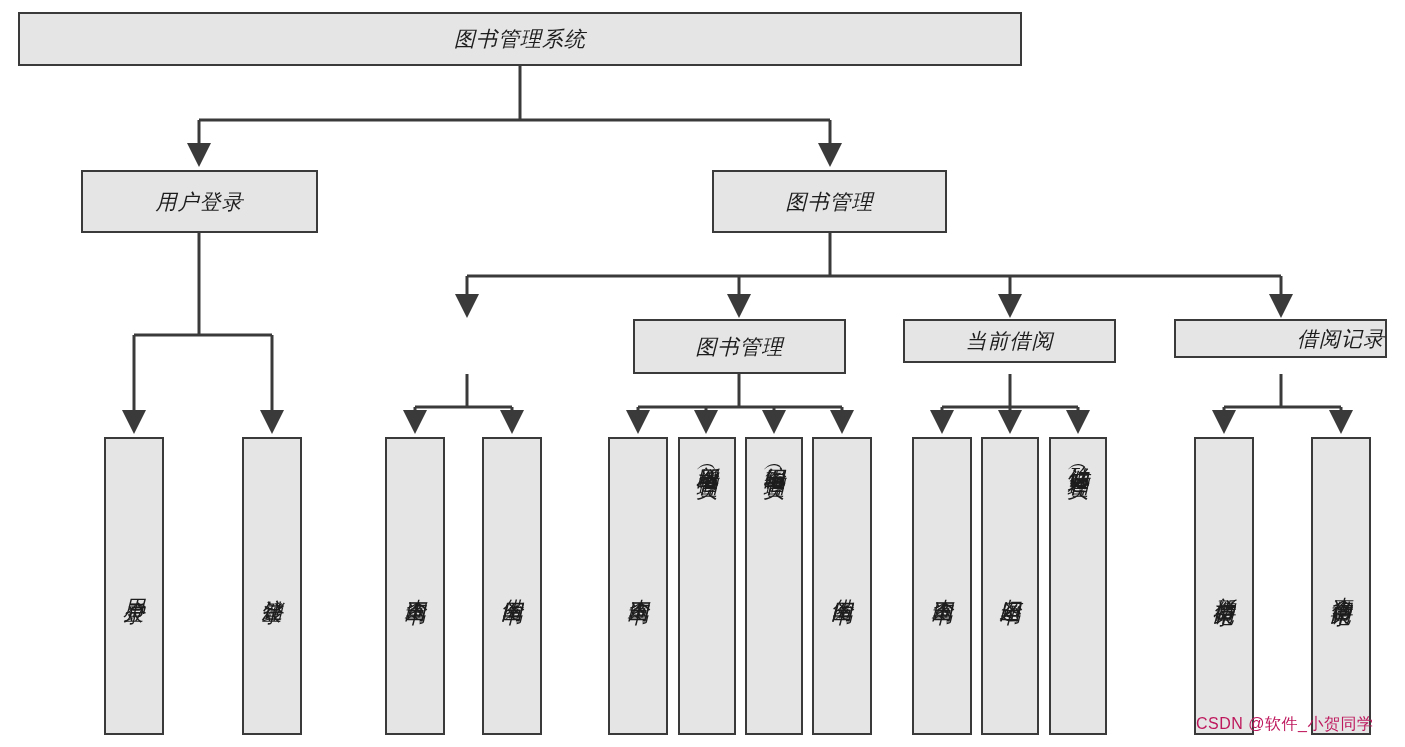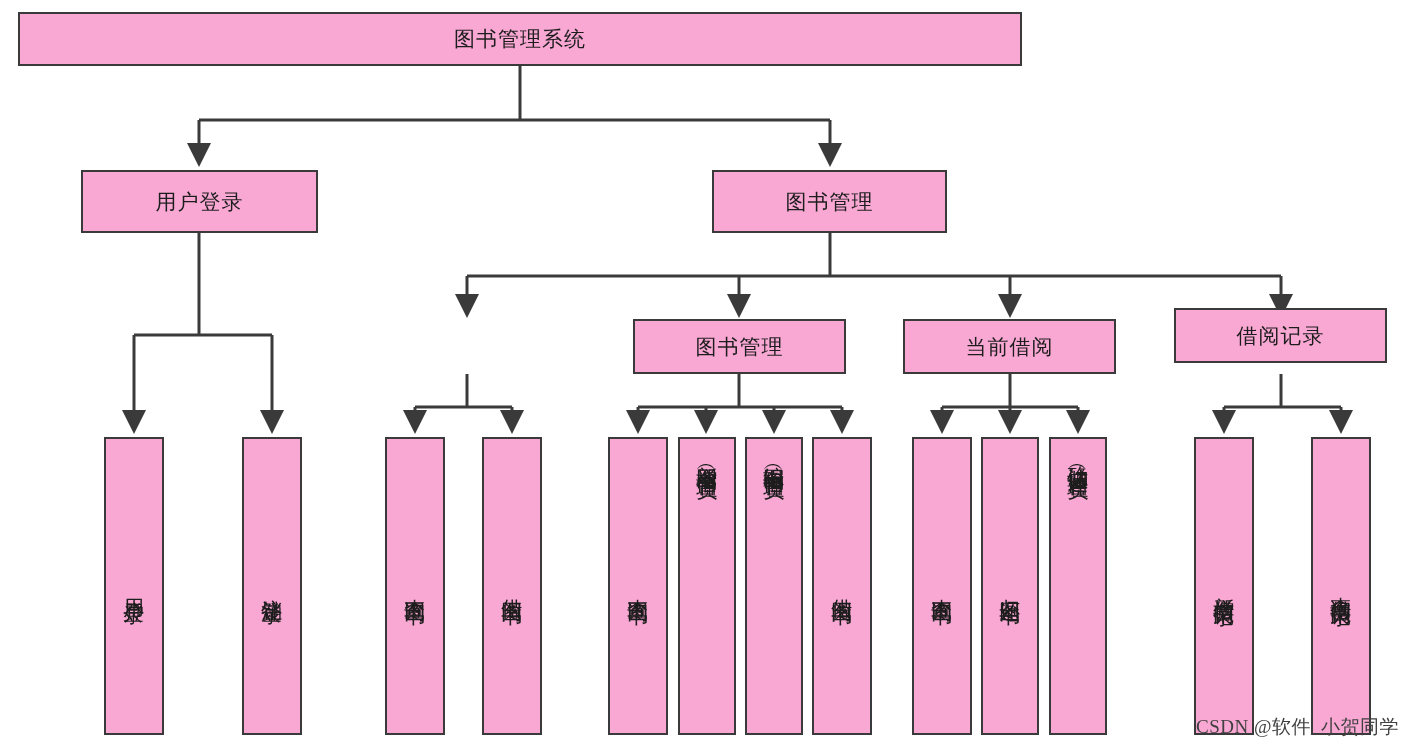--- a/index.html
+++ b/index.html
@@ -21,27 +21,28 @@
     position: absolute;
     left: 0;
     top: 0;
     width: 1405px;
     height: 747px;
     pointer-events: none;
   }
   .node {
     position: absolute;
     box-sizing: border-box;
-    background: #f9a8d4;
+    background: #e5e5e5;
     border: 2px solid #3a3a3a;
     display: flex;
     align-items: center;
     justify-content: center;
     color: #1d1d1d;
     z-index: 2;
+    font-style: italic;
   }
   .node.h-node {
     font-size: 21px;
     letter-spacing: 1px;
     line-height: 1.2;
   }
   .node.v-node {
     align-items: flex-start;
     justify-content: center;
     padding-top: 10px;
@@ -54,26 +55,25 @@
     writing-mode: vertical-rl;
     text-orientation: upright;
     font-size: 21px;
     line-height: 1.32;
     letter-spacing: 2px;
     color: #1d1d1d;
     white-space: nowrap;
   }
   .watermark {
     position: absolute;
-    font-size: 19px;
-    color: #404040;
+    font-size: 16px;
+    color: #be185d;
     letter-spacing: 0.5px;
     white-space: nowrap;
     z-index: 3;
-    font-family: Liberation Serif, serif;
   }
 </style>
 </head>
 <body>
 
 <div id="canvas">
 
   <svg id="wires" viewBox="0 0 1405 747" xmlns="http://www.w3.org/2000/svg">
     <defs>
       <marker id="arrow" viewBox="0 0 12 12" refX="10" refY="6" markerWidth="8" markerHeight="8" orient="auto-start-reverse">
@@ -134,24 +134,24 @@
   <div class="node h-node" style="left:81px; top:170px; width:237px; height:63px;">
     <span>用户登录</span>
   </div>
   <div class="node h-node" style="left:712px; top:170px; width:235px; height:63px;">
     <span>图书管理</span>
   </div>
 
   <div class="node h-node" style="left:633px; top:319px; width:213px; height:55px;">
     <span>图书管理</span>
   </div>
-  <div class="node h-node" style="left:903px; top:319px; width:213px; height:55px;text-align:right;">
+  <div class="node h-node" style="left:903px; top:319px; width:213px; height:44px;text-align:right;">
     <span>当前借阅</span>
   </div>
-  <div class="node h-node" style="left:1174px; top:308px; width:213px; height:55px;">
+  <div class="node h-node" style="left:1174px; top:319px; width:213px; height:39px;justify-content:flex-end;">
     <span>借阅记录</span>
   </div>
 
   <div class="node v-node centered" style="left:104px; top:437px; width:60px; height:298px;">
     <span class="vtext">用户登录</span>
   </div>
   <div class="node v-node centered" style="left:242px; top:437px; width:60px; height:298px;">
     <span class="vtext">注销登录</span>
   </div>
 

